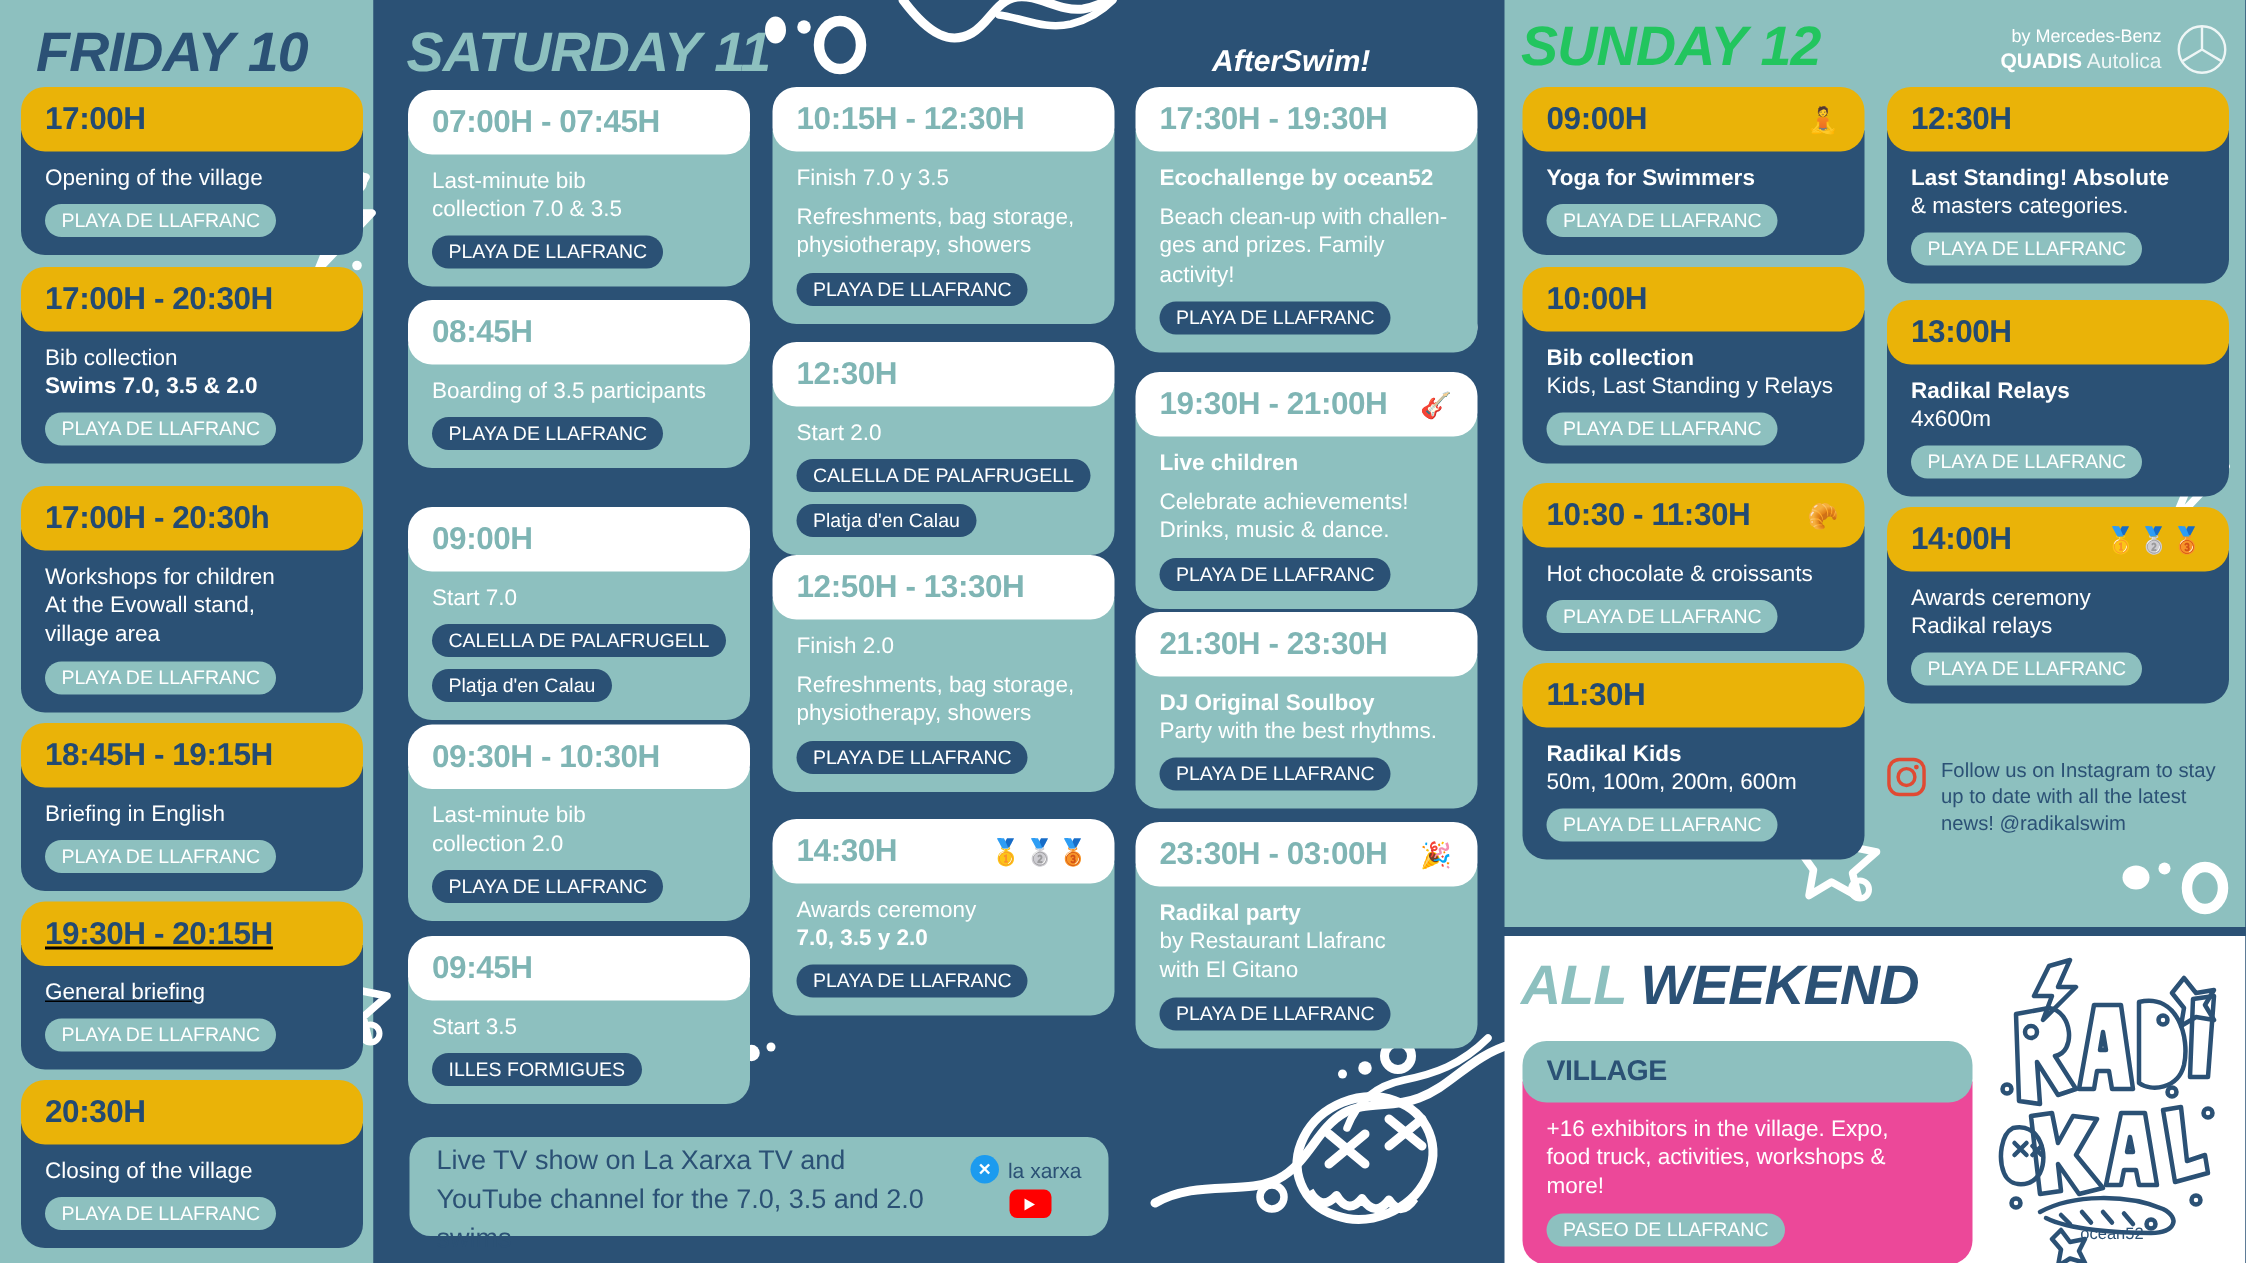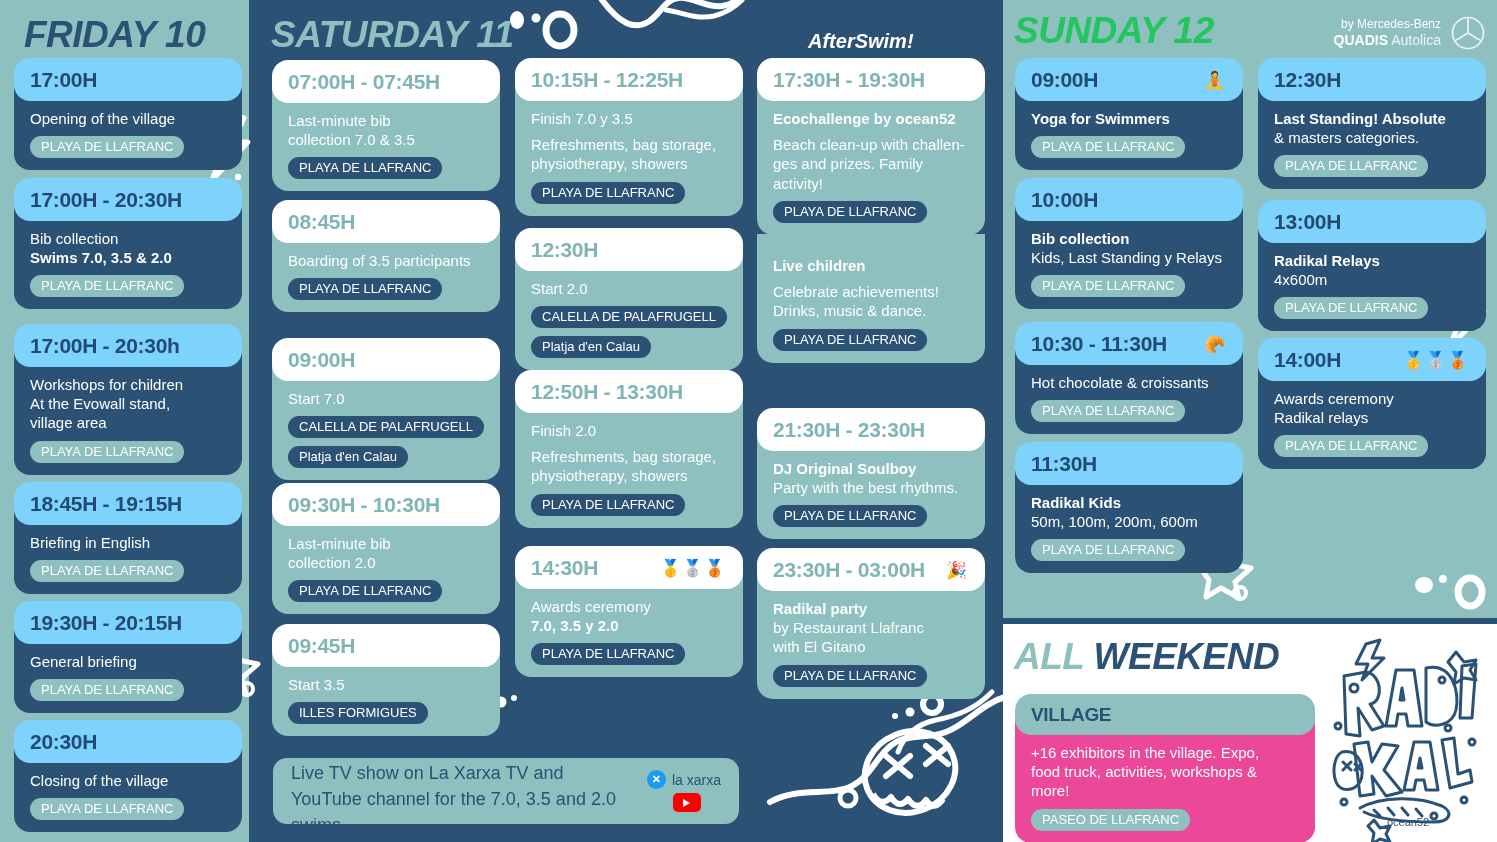--- a/index.html
+++ b/index.html
@@ -67,21 +67,21 @@
   .card .body .line.bold { font-weight:bold; }
   .card .body .sp { height:7px; }
   .tag {
     display:inline-block; border-radius:999px;
     padding:3px 11px 4px 11px; font-size:13px; margin-top:8px;
     white-space:nowrap;
   }
   .emoji { font-size:17px; letter-spacing:1px; }
 
   
-  .themeA .head { background:#7dd3fc; color:#234a72; }
+  .themeA .head { background:#eab308; color:#234a72; }
   .themeA .body { background:#2b5175; color:#ffffff; }
   .themeA .tag { background:#8dc0bf; color:#ffffff; }
 
   
   .themeB .head { background:#ffffff; color:#7fb5b4; }
   .themeB .body { background:#8dc0bf; color:#ffffff; }
   .themeB .tag { background:#2b5175; color:#ffffff; }
 
   
   .themeC .head { background:#8dc0bf; color:#2b5175; font-size:19px; }
@@ -158,20 +158,30 @@
       <div class="l2"><b>QUADIS</b><span> Autolica</span></div>
     </div>
     <span>
       <svg width="34" height="34" viewBox="0 0 34 34">
         <circle cx="17" cy="17" r="15.5" fill="none" stroke="#ffffff" stroke-width="1.6" opacity=".85"></circle>
         <path d="M17 17 L17 2.2 M17 17 L4.3 24.6 M17 17 L29.7 24.6" stroke="#ffffff" stroke-width="1.6" opacity=".85" fill="none"></path>
       </svg>
     </span>
   </div>
 
+  <div class="insta">
+    <span>
+      <svg width="26" height="26" viewBox="0 0 26 26">
+        <rect x="1.3" y="1.3" width="23.4" height="23.4" rx="7" fill="none" stroke="#e04a33" stroke-width="2.3"></rect>
+        <circle cx="13" cy="13" r="5.6" fill="none" stroke="#e04a33" stroke-width="2.3"></circle>
+        <circle cx="19.6" cy="6.4" r="1.6" fill="#e04a33"></circle>
+      </svg>
+    </span>
+    <div class="insta-text">Follow us on Instagram to stay up to date with all the latest news! @radikalswim</div>
+  </div>
 
   <div class="tv-banner">
     <div class="tv-text">Live TV show on La Xarxa TV and YouTube channel for the 7.0, 3.5 and 2.0 swims</div>
     <div class="tv-logos">
       <div class="laxarxa">
         <span class="dot">✕</span>
         <span class="lbl">la xarxa</span>
       </div>
       <div class="yt">
           <span class="tri"></span>
@@ -220,21 +230,21 @@
         <div class="head">
           <span>18:45H - 19:15H</span>
         </div>
         <div class="body">
           <div class="line">Briefing in English</div>
           <div>
             <div><span class="tag">PLAYA DE LLAFRANC</span></div>
           </div>
         </div>
       </div>
-      <div class="card themeA" style="left: 14px; top: 601px; width: 228px;">
+      <div class="card themeA" style="left: 14px; top: 601px; width: 228px; text-decoration: underline;">
         <div class="head">
           <span>19:30H - 20:15H</span>
         </div>
         <div class="body">
           <div class="line">General briefing</div>
           <div>
             <div><span class="tag">PLAYA DE LLAFRANC</span></div>
           </div>
         </div>
       </div>
@@ -302,21 +312,21 @@
         </div>
         <div class="body">
           <div class="line">Start 3.5</div>
           <div>
             <div><span class="tag">ILLES FORMIGUES</span></div>
           </div>
         </div>
       </div>
       <div class="card themeB" style="left: 515px; top: 58px; width: 228px;">
         <div class="head">
-          <span>10:15H - 12:25H</span>
+          <span>10:15H - 12:30H</span>
         </div>
         <div class="body">
           <div class="line">Finish 7.0 y 3.5</div>
           <div class="sp"></div>
           <div class="line">Refreshments, bag storage,</div>
           <div class="line">physiotherapy, showers</div>
           <div>
             <div><span class="tag">PLAYA DE LLAFRANC</span></div>
           </div>
         </div>
@@ -368,20 +378,24 @@
           <div class="line bold">Ecochallenge by ocean52</div>
           <div class="sp"></div>
           <div class="line">Beach clean-up with challen-</div>
           <div class="line">ges and prizes. Family activity!</div>
           <div>
             <div><span class="tag">PLAYA DE LLAFRANC</span></div>
           </div>
         </div>
       </div>
       <div class="card themeB" style="left: 757px; top: 248px; width: 228px;">
+        <div class="head">
+          <span>19:30H - 21:00H</span>
+          <span class="emoji">🎸</span>
+        </div>
         <div class="body">
           <div class="line bold">Live children</div>
           <div class="sp"></div>
           <div class="line">Celebrate achievements!</div>
           <div class="line">Drinks, music &amp; dance.</div>
           <div>
             <div><span class="tag">PLAYA DE LLAFRANC</span></div>
           </div>
         </div>
       </div>

